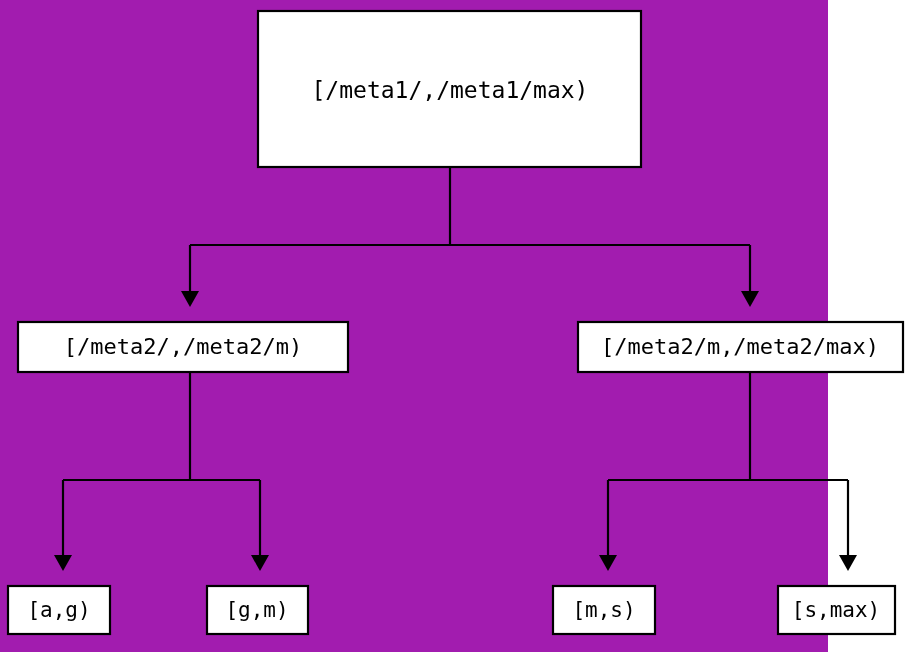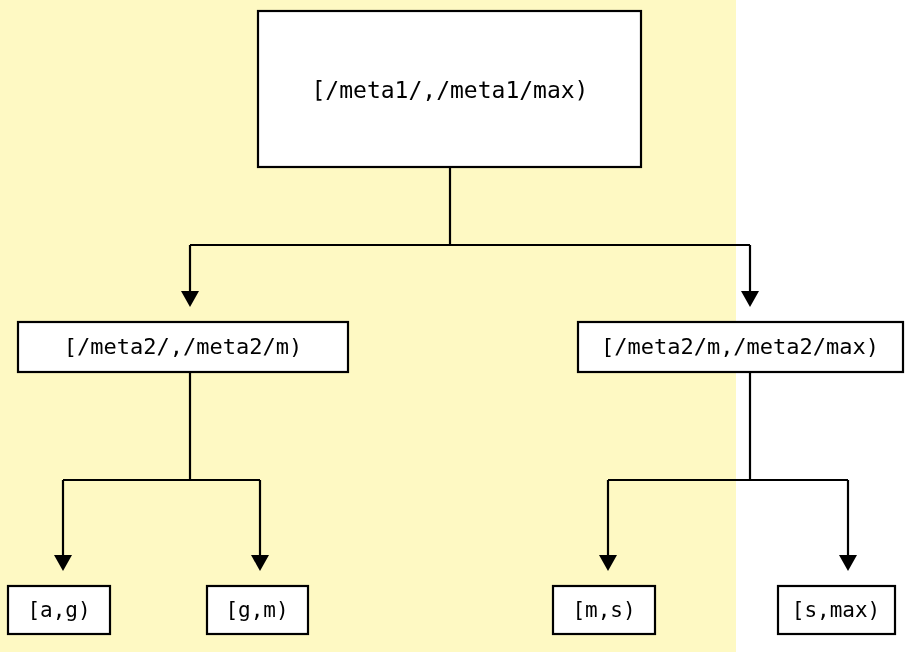--- a/index.html
+++ b/index.html
@@ -8,23 +8,23 @@
     background: #ffffff;
   }
   body {
     width: 912px;
     height: 652px;
     font-family: "DejaVu Sans Mono", "Liberation Mono", monospace;
     overflow: hidden;
   }
   #diagram-root {
     position: relative;
-    width: 736px;
+    width: 828px;
     height: 652px;
-    background: #fef9c3;
+    background: #a21caf;
   }
   svg.tree-canvas {
     position: absolute;
     top: 0;
     left: 0;
     width: 912px;
     height: 652px;
     display: block;
   }
   .node-box {

